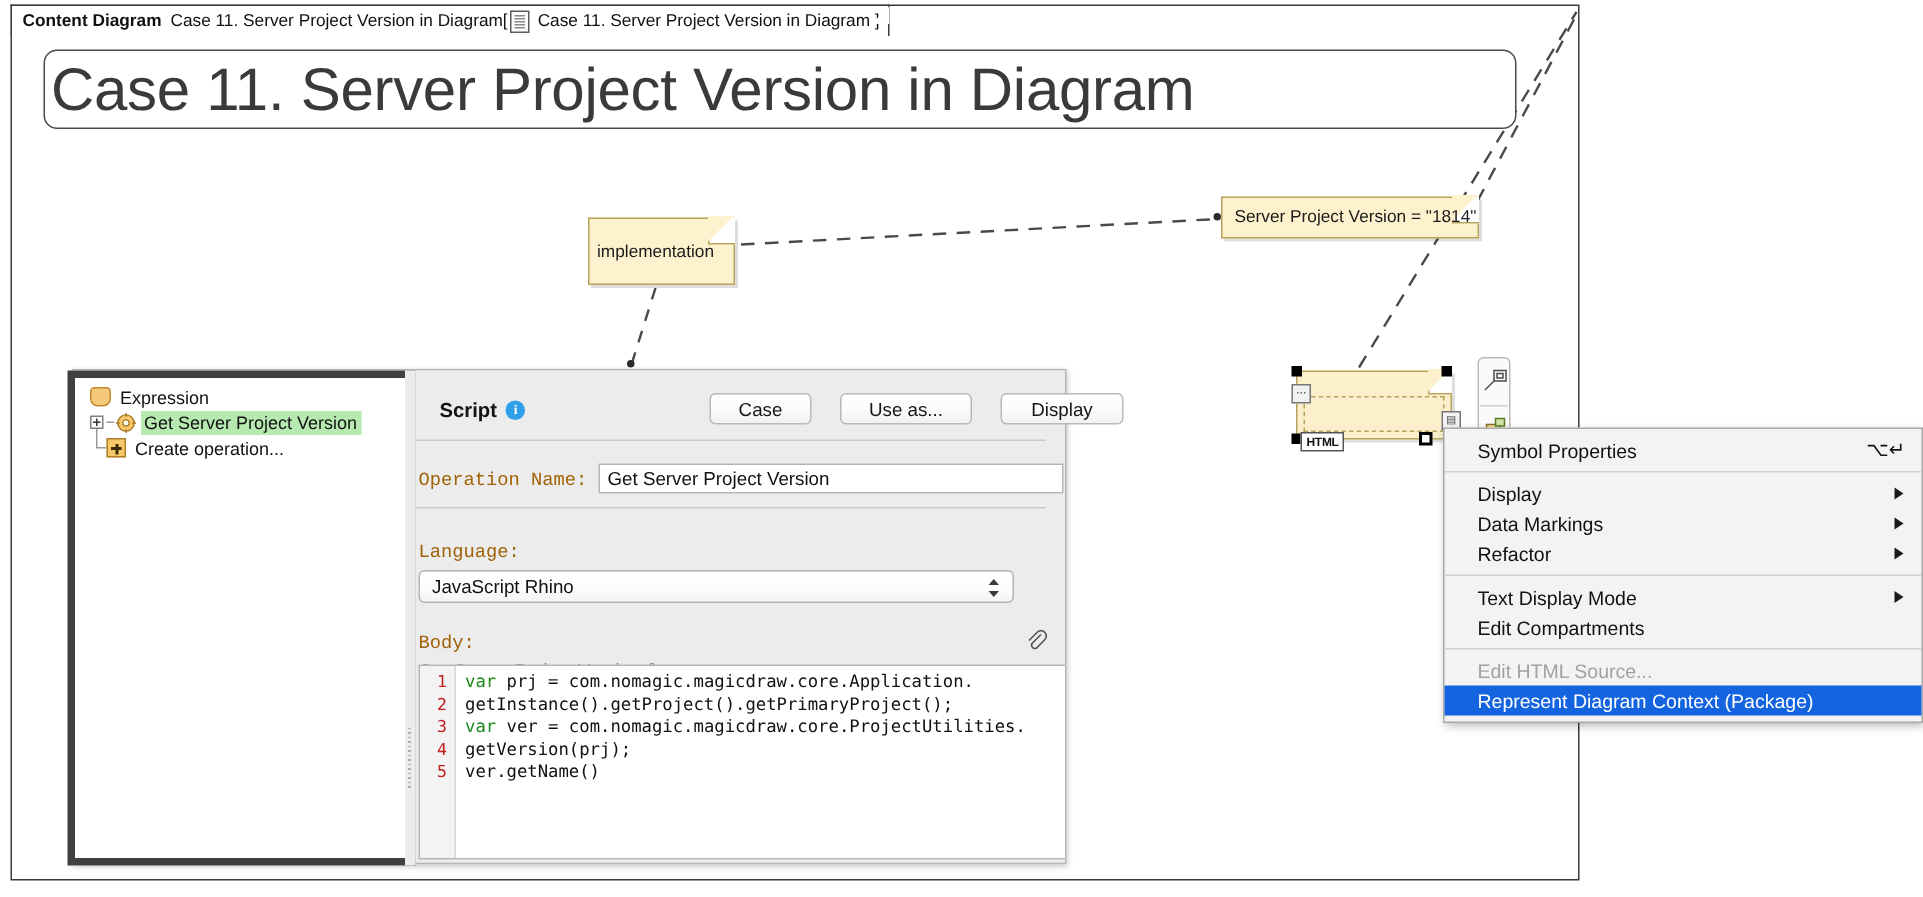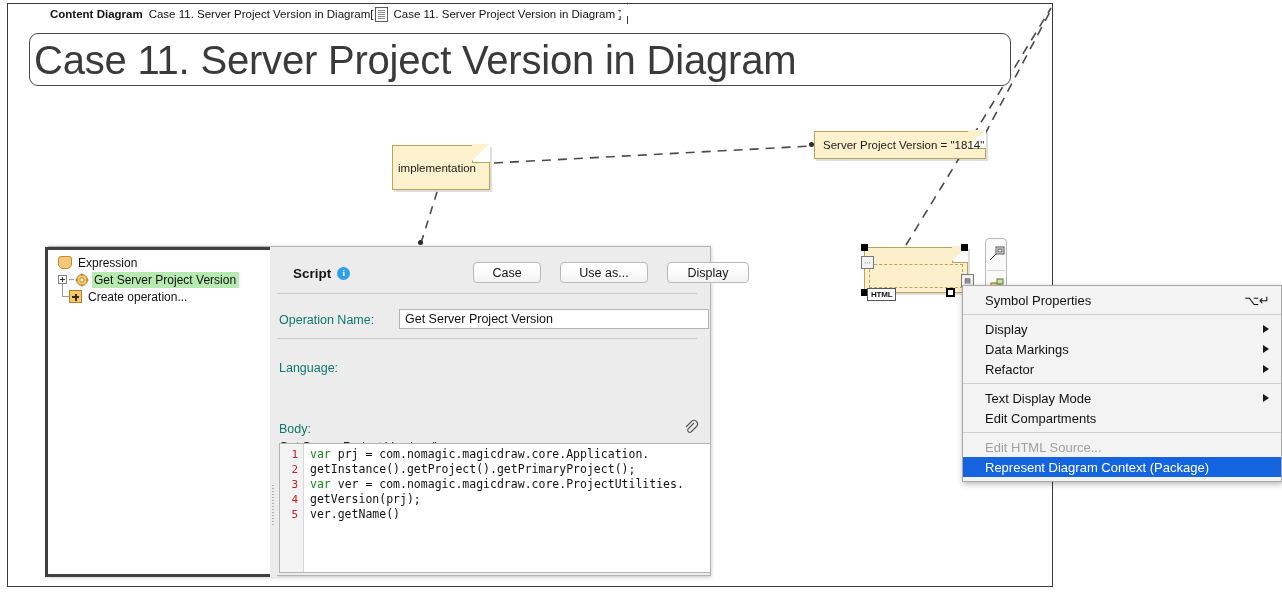--- a/index.html
+++ b/index.html
@@ -34,21 +34,21 @@
     background: #ffffff;
     box-sizing: border-box;
     display: flex;
     align-items: center;
     padding: 0 6px 0 7px;
     white-space: nowrap;
     font-size: 11.5px;
     color: #111;
     z-index: 6;
   }
-  .frame-tab .kind { font-weight: bold; margin-right: 6px; margin-left: 35px; }
+  .frame-tab .kind { font-weight: bold; margin-right: 6px; }
   .frame-tab .name { margin-right: 0px; }
   .frame-tab .clip {
     position: absolute;
     right: -1px; top: 0px;
     width: 12px; height: 22px;
     overflow: hidden;
   }
   .tab-corner {
     position: absolute;
     left: 0; top: 0;
@@ -250,21 +250,21 @@
     border: 1px solid #b4b4b4;
     box-sizing: border-box;
     z-index: 20;
     box-shadow: 0 1px 4px rgba(0,0,0,0.25);
   }
   .tree-pane {
     position: absolute;
     left: -4px; top: 0px;
     width: 232px; height: 330px;
     background: #ffffff;
-    border: 3px solid #404040;
+    border: 5px solid #404040;
     box-sizing: border-box;
     overflow: hidden;
   }
   .tree-row {
     position: relative;
     height: 17px;
     display: flex;
     align-items: center;
     font-size: 12px;
     color: #111;
@@ -417,21 +417,22 @@
     left: 0; right: 13px;
     height: 1px;
     background: #c9c9c9;
   }
   #sep-1 { top: 46px; }
   #sep-2 { top: 91px; }
 
   .form-label {
     position: absolute;
     font-size: 12.5px;
-    color: #0f766e;
+    color: #a16207;
+    font-family: Liberation Mono, monospace;
   }
   #lbl-opname { left: 2px; top: 66px; }
   #lbl-language { left: 2px; top: 114px; }
   #lbl-body { left: 2px; top: 175px; }
 
   .text-input {
     position: absolute;
     background: #ffffff;
     border: 1px solid #b4b4b4;
     box-sizing: border-box;
@@ -685,20 +686,27 @@
       <div class="btn" id="btn-remove">Display</div>
 
       <div class="hsep" id="sep-1"></div>
 
       <span class="form-label" id="lbl-opname">Operation Name:</span>
       <div class="text-input" id="input-opname">Get Server Project Version</div>
 
       <div class="hsep" id="sep-2"></div>
 
       <span class="form-label" id="lbl-language">Language:</span>
+      <div class="combo">
+        <span>JavaScript Rhino</span>
+        <svg class="arrows" viewBox="0 0 9 16">
+          <polygon points="4.5,2 8,6 1,6" fill="#3a3a3a"></polygon>
+          <polygon points="4.5,14 8,10 1,10" fill="#3a3a3a"></polygon>
+        </svg>
+      </div>
 
       <span class="form-label" id="lbl-body">Body:</span>
       <svg class="paperclip" viewBox="0 0 16 16">
         <path d="M11 4 L5 10 a2.2 2.2 0 0 0 3 3 L13.5 7.5 a3.4 3.4 0 0 0 -5 -5 L3 8" fill="none" stroke="#555" stroke-width="1.1"></path>
       </svg>
 
       <span class="code-sig">Get Server Project Version ()</span>
 
       <div class="code-area">
         <div class="gutter">

